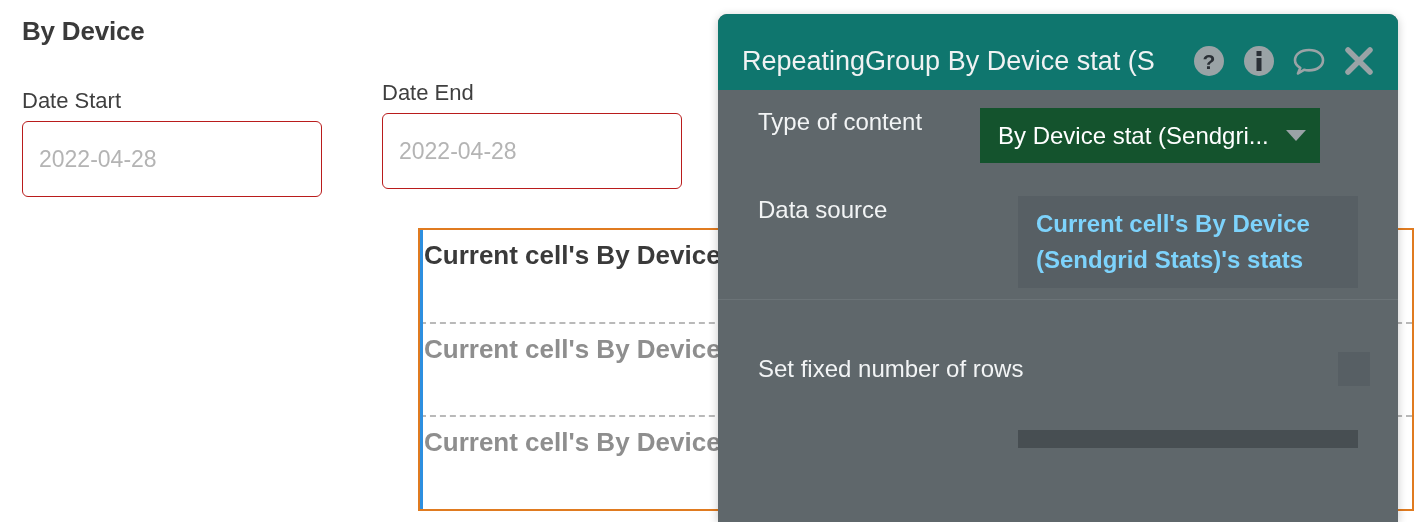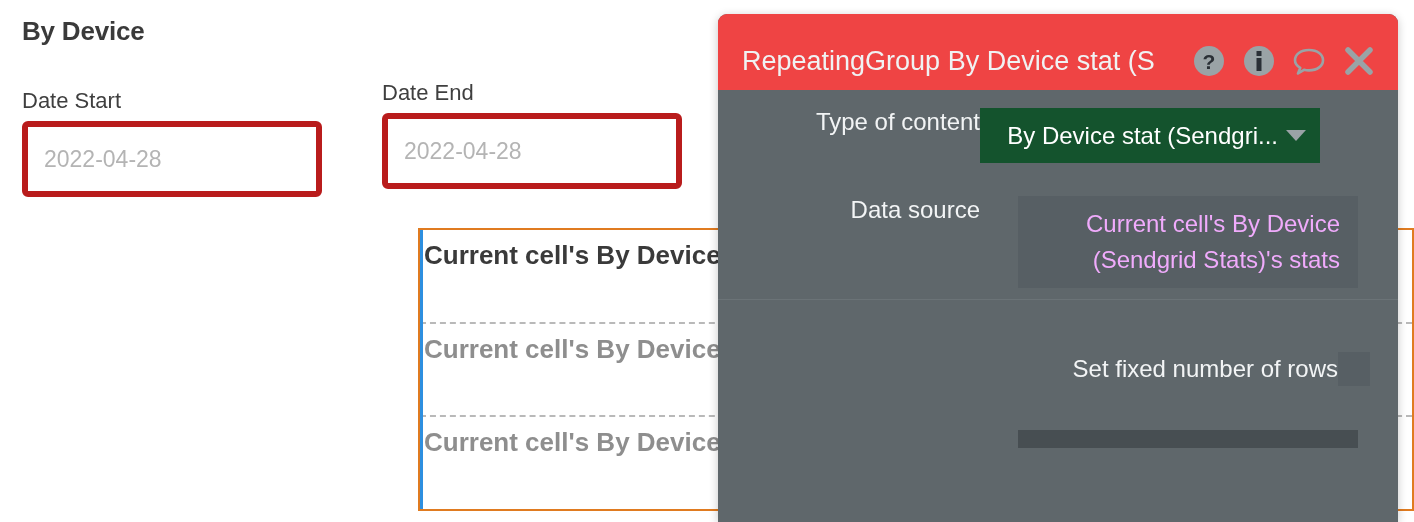--- a/index.html
+++ b/index.html
@@ -39,21 +39,21 @@
     font-size: 22px;
     color: #3f3f3f;
     font-weight: normal;
     margin-bottom: 7px;
     white-space: nowrap;
   }
   .field-input {
     width: 300px;
     height: 76px;
     box-sizing: border-box;
-    border: 6px solid #b91c1c;
+    border: 1px solid #b91c1c;
     border-radius: 6px;
     background: #ffffff;
     display: flex;
     align-items: center;
     padding: 0 16px;
     font-size: 23px;
     color: #b4b4b4;
   }
 
   .left-text-block {
@@ -113,21 +113,21 @@
     width: 680px;
     height: 508px;
     border-radius: 9px 9px 0 0;
     background: #5f676b;
     overflow: hidden;
     box-shadow: 0 2px 10px rgba(0,0,0,0.22);
   }
 
   .panel-header {
     height: 76px;
-    background: #ef4444;
+    background: #0f766e;
     display: flex;
     align-items: center;
     padding: 18px 22px 0 24px;
     box-sizing: border-box;
   }
   .panel-title {
     flex: 1;
     min-width: 0;
     font-size: 27px;
     color: #f0f2f3;
@@ -165,21 +165,20 @@
   .tab.active {
     background: #5f676b;
     color: #ffffff;
   }
   .tab.inactive { margin-left: 20px; }
 
   .panel-body {
     background: #5f676b;
     height: 358px;
     position: relative;
-    text-align: right;
   }
 
   .prop-row {
     position: absolute;
     display: flex;
     align-items: flex-start;
     left: 0;
     right: 0;
   }
   .prop-label {
@@ -217,21 +216,22 @@
   }
 
   .value-box {
     width: 340px;
     min-height: 78px;
     background: #575f64;
     padding: 10px 18px;
     box-sizing: border-box;
     font-size: 24px;
     line-height: 36px;
-    color: #f0abfc;
+    color: #7dd3fc;
+    font-weight: bold;
   }
 
   .divider {
     position: absolute;
     left: 0; right: 0;
     height: 1px;
     background: #6b7377;
   }
 
   .checkbox {

